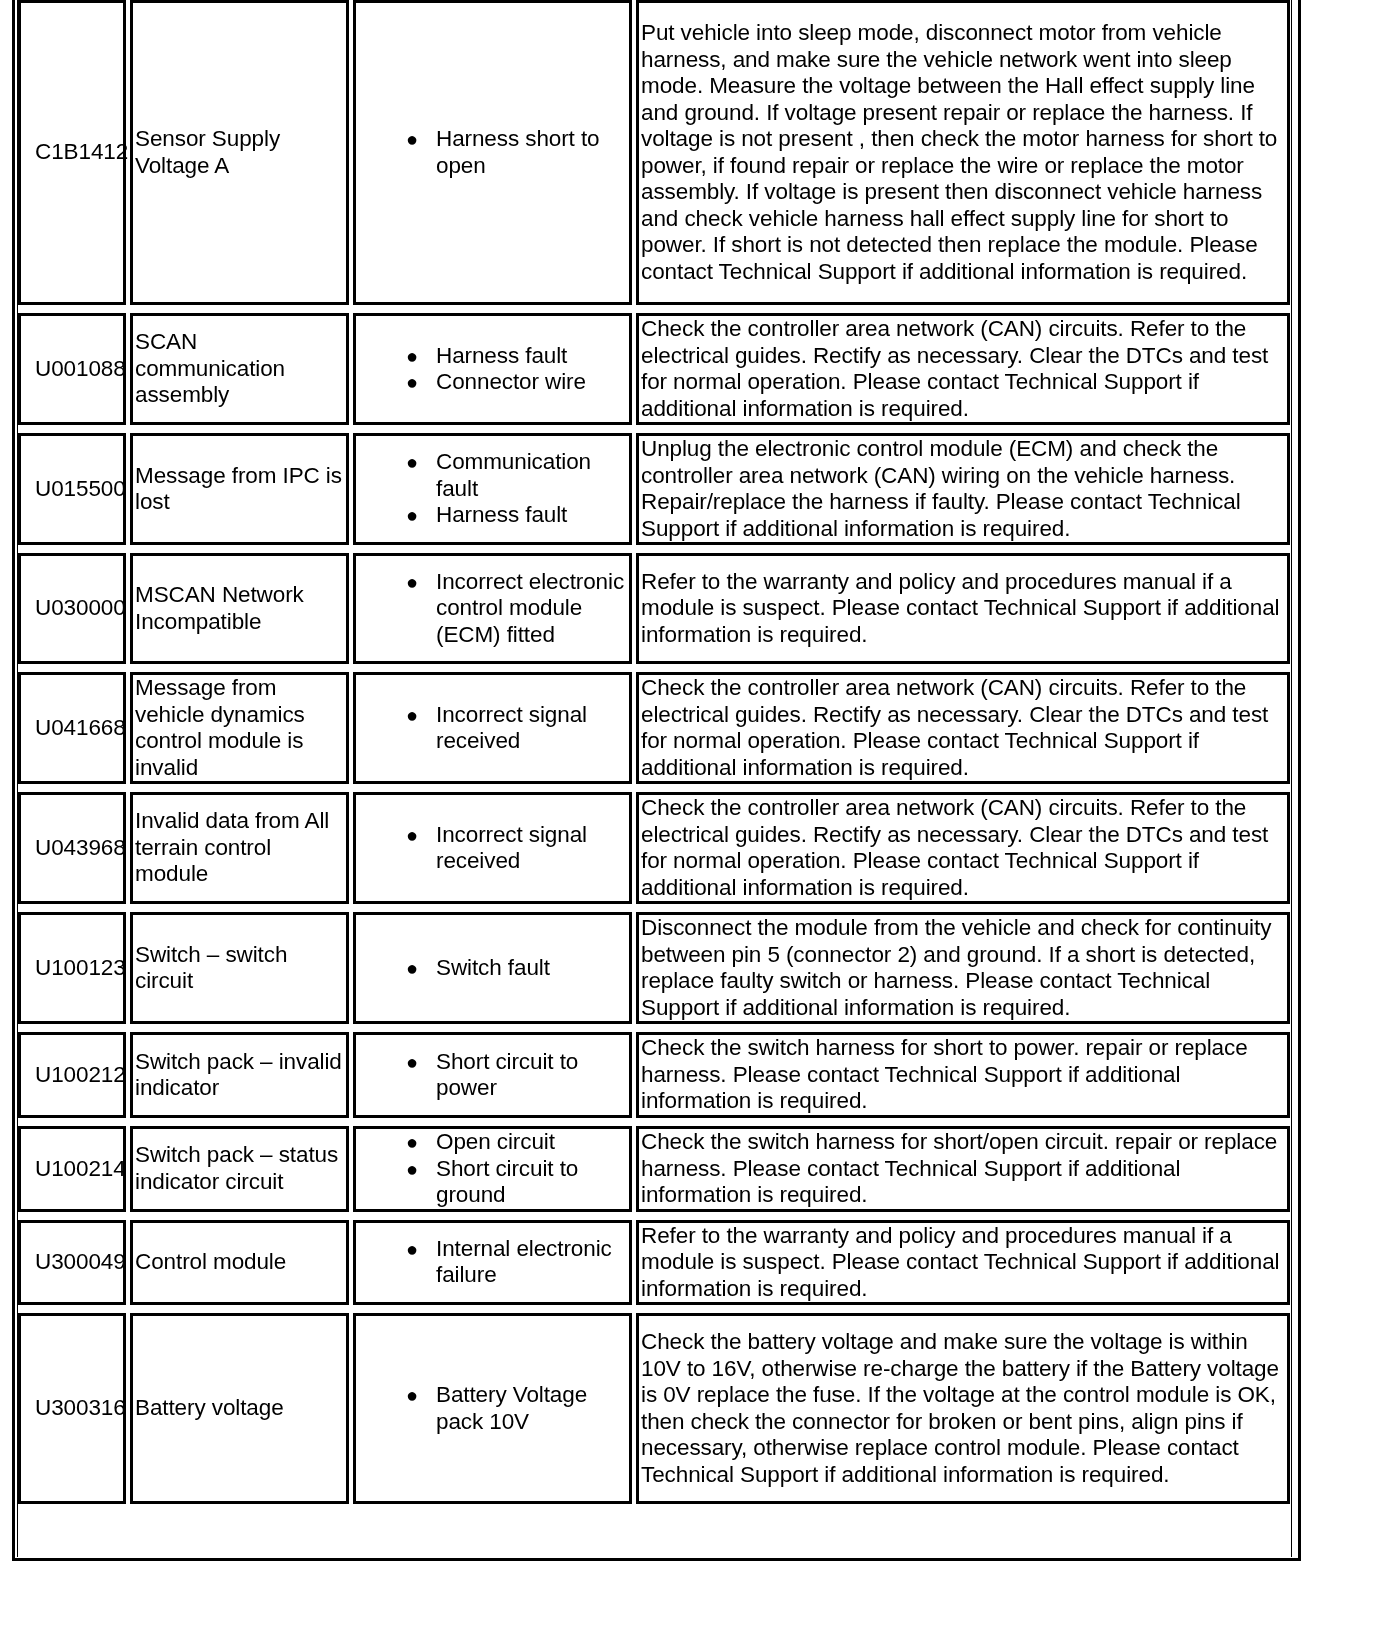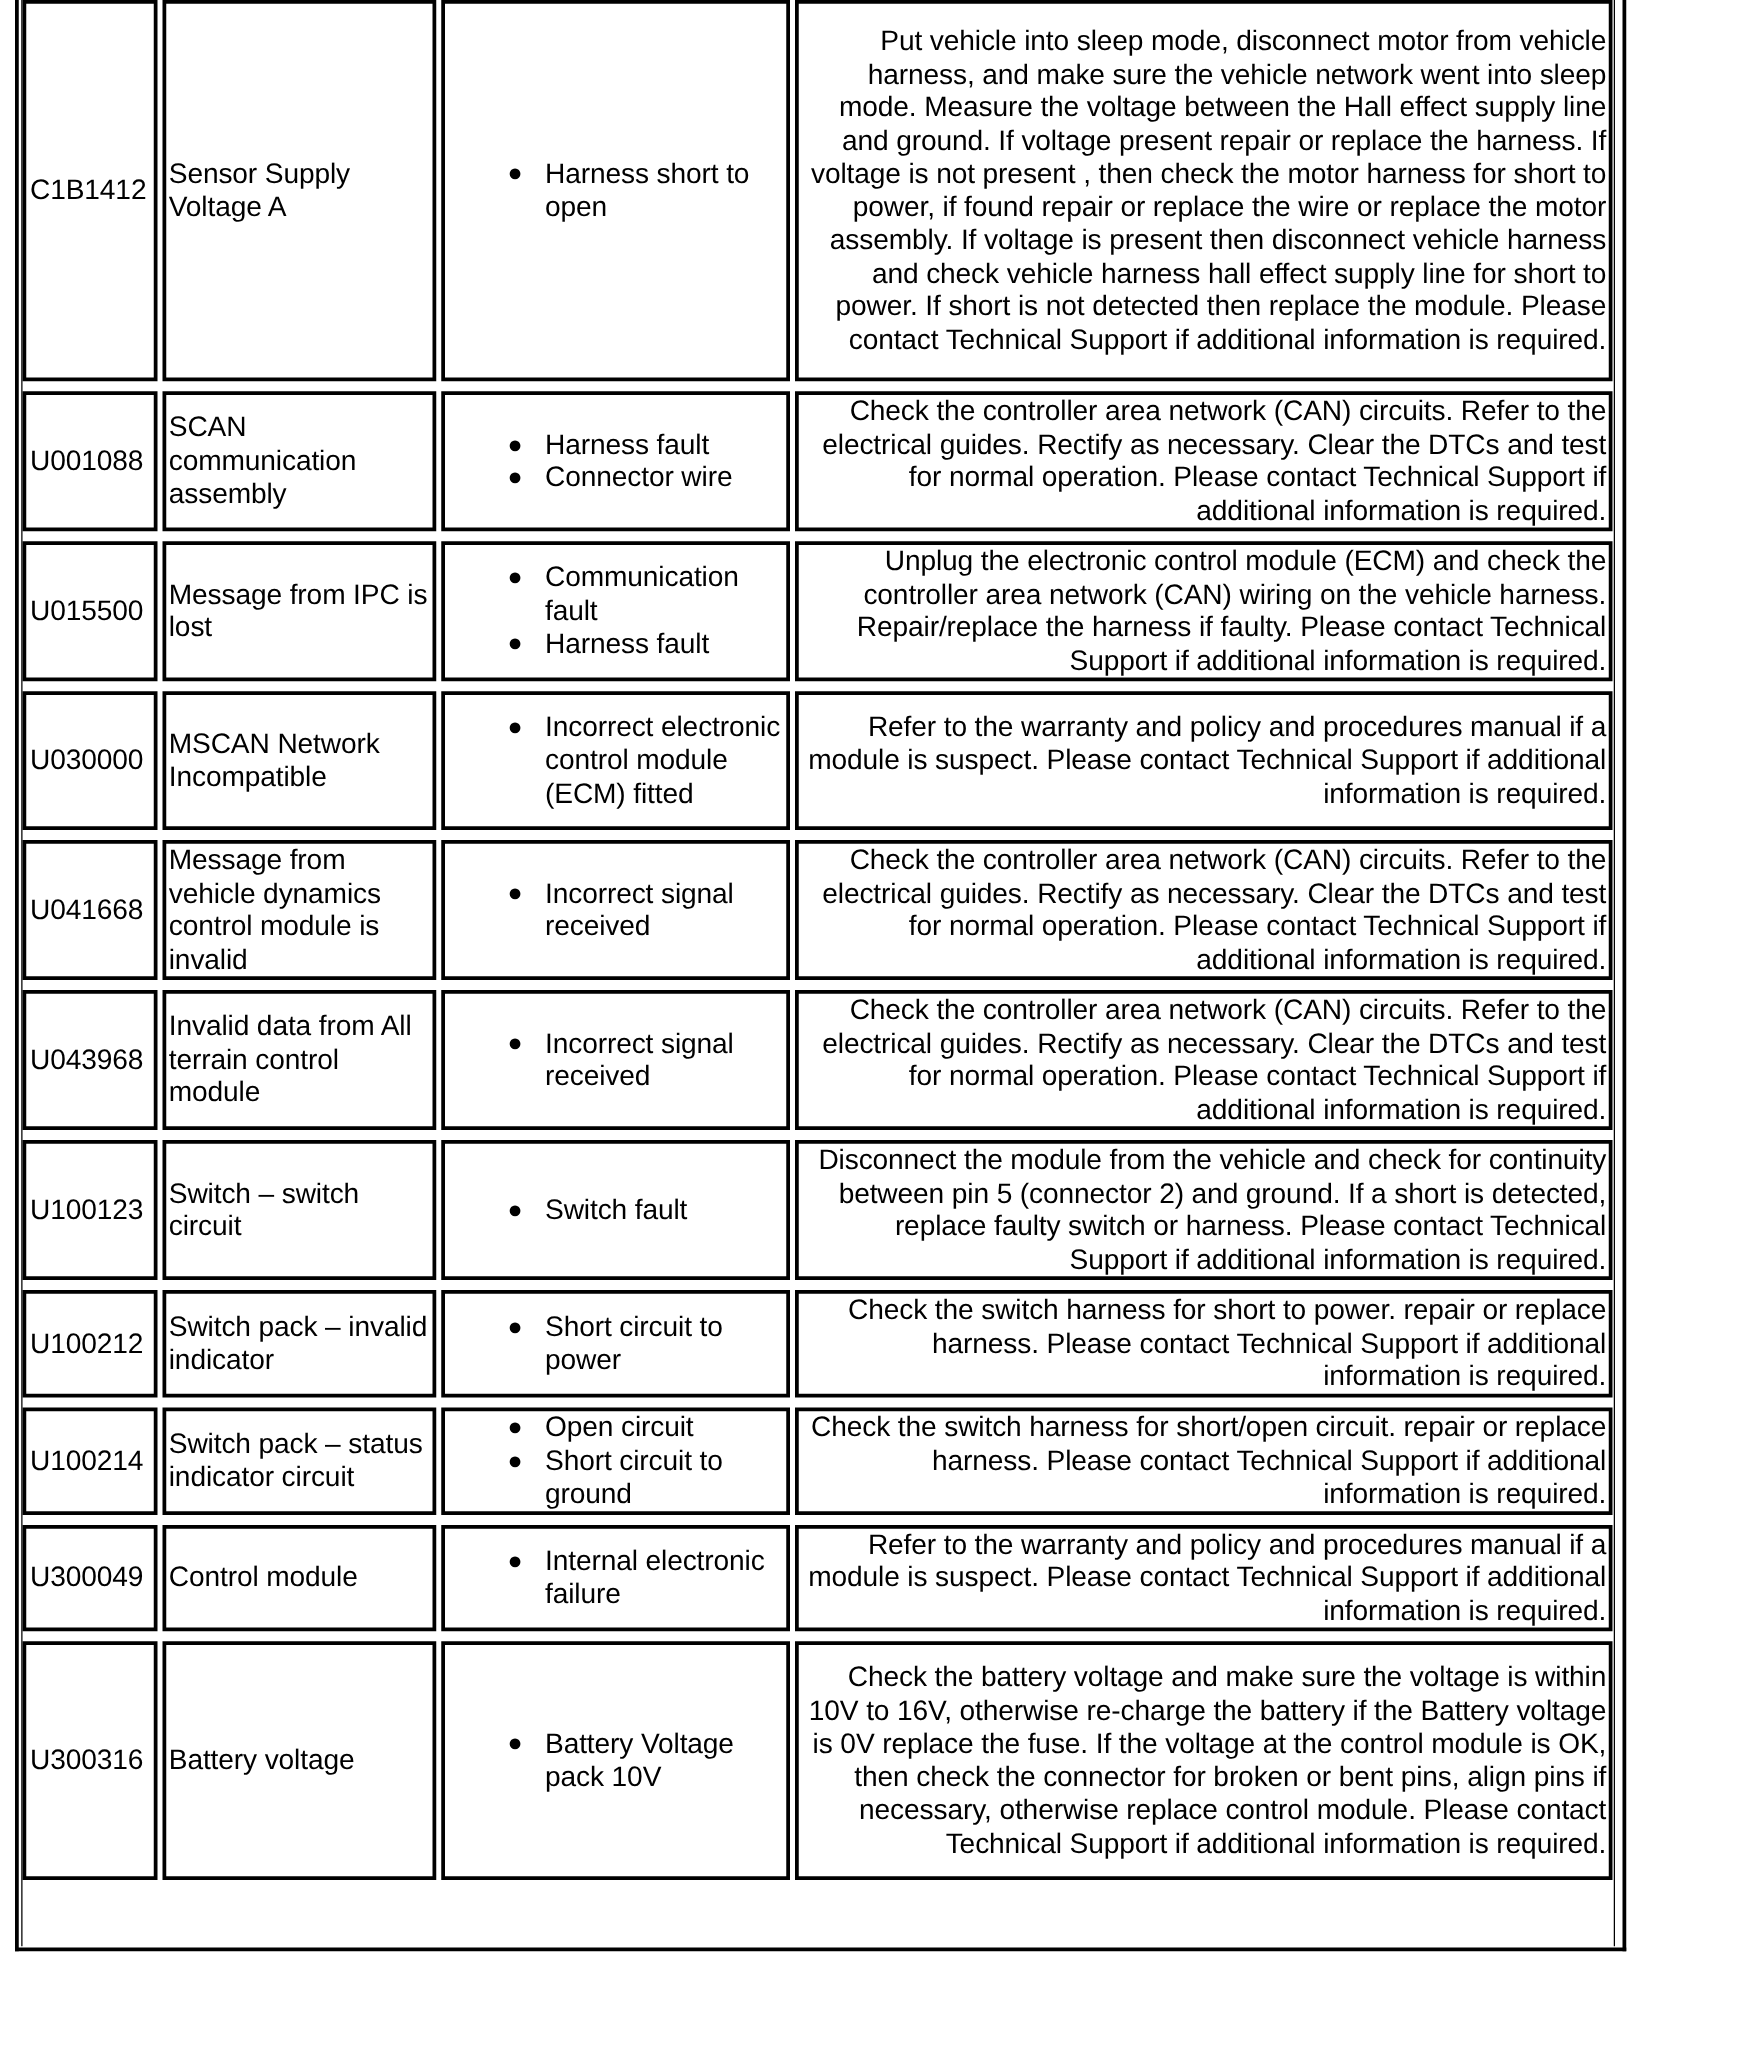--- a/index.html
+++ b/index.html
@@ -46,24 +46,24 @@
       width: 1280px;
     }
     table.dtc td {
       border: 3px solid #000;
       vertical-align: middle;
       font-size: 22.5px;
       line-height: 26.5px;
       padding: 0 2px 0 2px;
       letter-spacing: -0.1px;
     }
-    table.dtc td.code { width: 101px; padding-left: 3px; }
+    table.dtc td.code { width: 101px; padding-left: 14px; }
     table.dtc td.desc { width: 211px; margin-left: 39px; }
     table.dtc td.cause { width: 268px; padding-left: 0; }
-    table.dtc td.action { width: auto; text-align: right; }
+    table.dtc td.action { width: auto; }
     ul.causes {
       margin: 0;
       padding: 0 0 0 80px;
       list-style: none;
     }
     ul.causes li {
       position: relative;
       padding: 0;
       margin: 0;
     }

